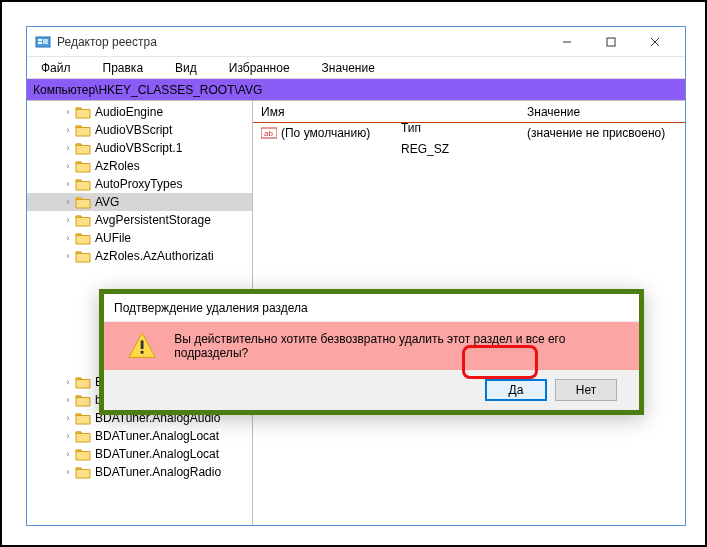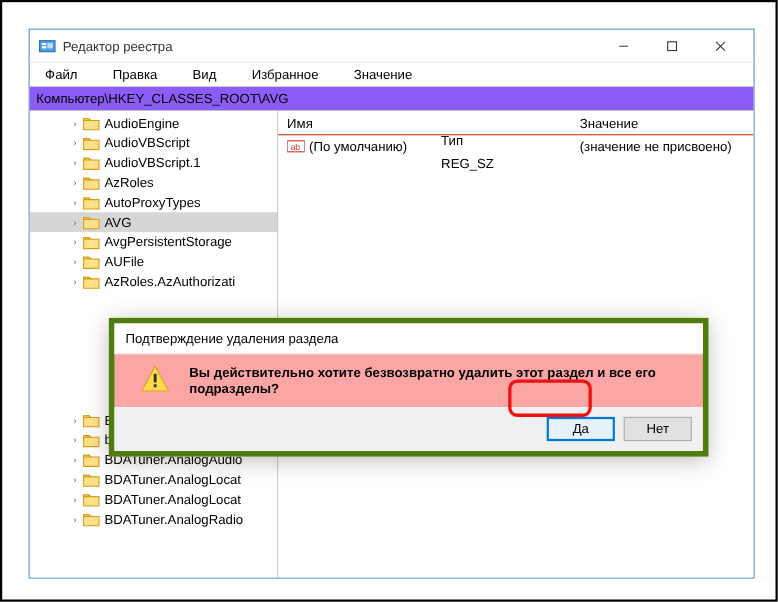--- a/index.html
+++ b/index.html
@@ -27,23 +27,23 @@
   .col-name { width: 140px; }
   .col-type { width: 110px; margin-top: 32px; }
   .col-val { flex: 1; margin-left: 16px; }
   .listrow { display: flex; height: 20px; align-items: center; }
   .listrow .cell { padding: 0 8px; }
   .ab-icon { width: 16px; height: 14px; display: inline-flex; margin-right: 4px; }
 
   
   .dialog { position: absolute; left: 97px; top: 262px; width: 545px; height: 126px; border: 5px solid #4d7c0f; background: #fca5a5; box-shadow: 0 4px 20px rgba(0,0,0,0.25); display: flex; flex-direction: column; margin-top: 25px; }
   .dlg-title { height: 28px; font-size: 12px; display: flex; align-items: center; padding: 0 10px; background: #fff; border-bottom: 1px solid #eee; }
-  .dlg-body { flex: 1; display: flex; align-items: center; padding: 0 24px; font-size: 12px; font-weight: bold; }
+  .dlg-body { flex: 1; display: flex; align-items: center; padding: 0 24px; font-size: 12px; }
   .dlg-body .warn { width: 30px; height: 28px; margin-right: 18px; }
-  .dlg-btnbar { height: 40px; background: #f0f0f0; display: flex; align-items: center; justify-content: flex-end; padding: 0 10px; gap: 8px; }
+  .dlg-btnbar { height: 40px; background: #f0f0f0; display: flex; align-items: center; justify-content: flex-end; padding: 0 22px; gap: 8px; }
   .dlg-btn { width: 62px; height: 22px; font-size: 12px; background: #e1e1e1; border: 1px solid #adadad; display: flex; align-items: center; justify-content: center; }
   .dlg-btn.focus { border: 2px solid #0078d7; background: #e5f1fb; }
 
   .highlight-ring { position: absolute; border: 3px solid #e11; border-radius: 8px; pointer-events: none; }
 </style>
 </head>
 <body>
 
 <div class="outer-border">
   <div class="window">

